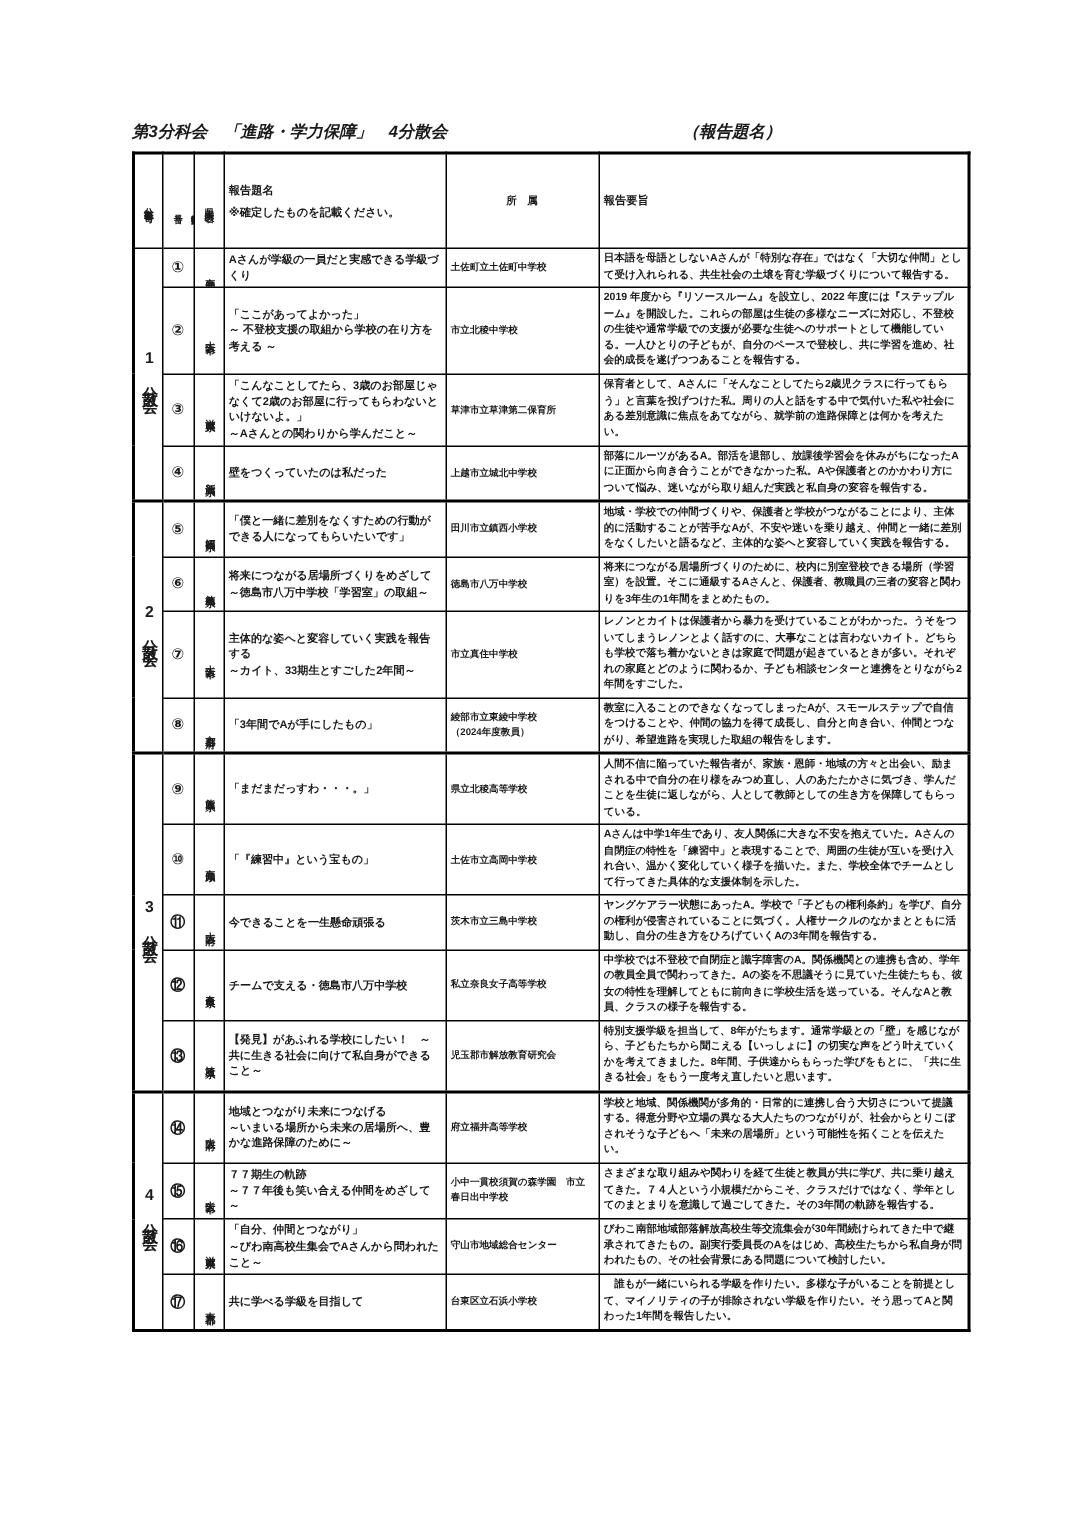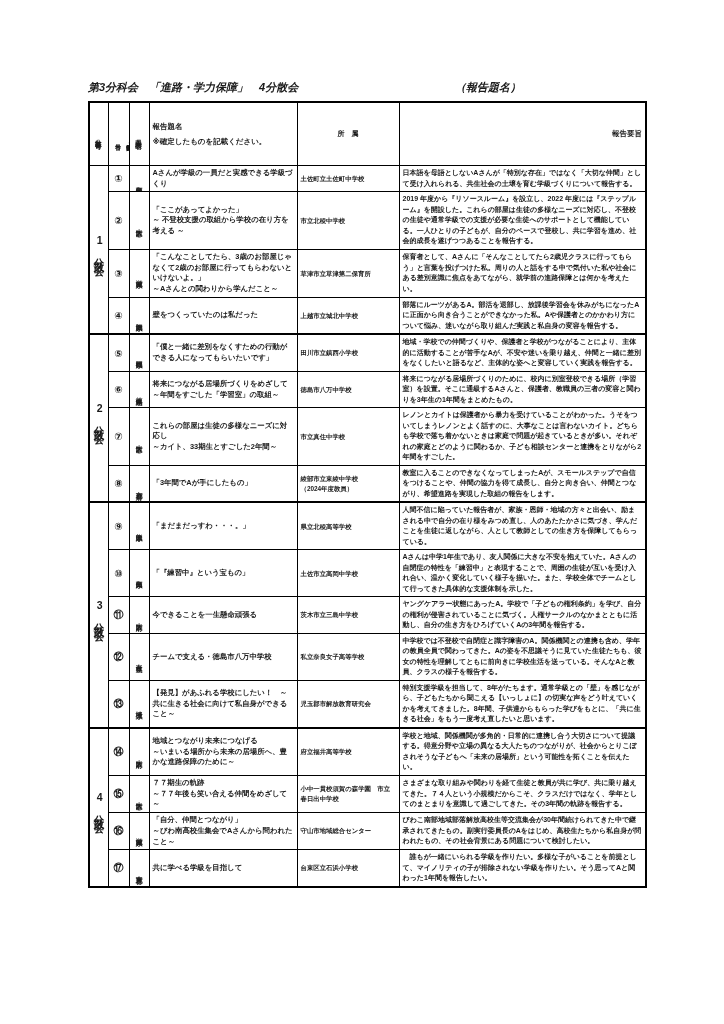--- a/index.html
+++ b/index.html
@@ -19,21 +19,21 @@
   table.report{border:2px solid #000;}
   thead th{height:58px;background:#fff;font-weight:bold;}
   thead{border-bottom:1.5px solid #000;}
   tr.group-start td{border-top:2px solid #000;}
   .vtext{writing-mode:vertical-rl;text-orientation:upright;display:inline-block;line-height:1.1;}
   th.c1h .vtext{font-size:6.5px;letter-spacing:1px;}
   th.c2h .vtext{font-size:6px;letter-spacing:0;line-height:1.9;white-space:pre-line;}
   th.c3h .vtext{font-size:6.5px;letter-spacing:1px;}
   th.c4h{text-align:left;vertical-align:top;font-size:7.5px;white-space:pre-line;padding-top:8px;line-height:2;}
   th.c5h{text-align:center;font-size:7px;}
-  th.c6h{text-align:right;font-size:7.5px;border-radius:17px;}
+  th.c6h{text-align:left;font-size:7.5px;border-radius:17px;}
   td.group-cell{text-align:center;background:#fff;}
   td.group-cell .vtext{font-size:10.5px;letter-spacing:4px;font-weight:bold;}
   td.no-cell{text-align:center;font-size:10px;padding:1px;}
   td.pref-cell{text-align:center;padding:1px;}
   td.pref-cell .vtext{font-size:6.8px;letter-spacing:1px;}
   td.title-cell{font-size:7.4px;line-height:1.45;white-space:pre-line;text-align:left;}
   td.aff-cell{font-size:6.4px;line-height:1.5;white-space:pre-line;text-align:left;padding-left:4px;}
   td.sum-cell{font-size:7px;line-height:1.5;white-space:pre-line;text-align:left;padding:3px 4px;}
 </style>
 </head>
@@ -109,28 +109,28 @@
           <td class="no-cell">⑤</td>
           <td class="pref-cell"><span class="vtext">福岡県</span></td>
           <td class="title-cell">「僕と一緒に差別をなくすための行動ができる人になってもらいたいです」</td>
           <td class="aff-cell">田川市立鎮西小学校</td>
           <td class="sum-cell">地域・学校での仲間づくりや、保護者と学校がつながることにより、主体的に活動することが苦手なAが、不安や迷いを乗り越え、仲間と一緒に差別をなくしたいと語るなど、主体的な姿へと変容していく実践を報告する。</td>
         </tr>
         <tr>
           <td class="no-cell">⑥</td>
           <td class="pref-cell"><span class="vtext">徳島県</span></td>
           <td class="title-cell">将来につながる居場所づくりをめざして
-～年間をすごした「学習室」の取組～</td>
+～徳島市八万中学校「学習室」の取組～</td>
           <td class="aff-cell">徳島市八万中学校</td>
           <td class="sum-cell">将来につながる居場所づくりのために、校内に別室登校できる場所（学習室）を設置。そこに通級するAさんと、保護者、教職員の三者の変容と関わりを3年生の1年間をまとめたもの。</td>
         </tr>
         <tr>
           <td class="no-cell">⑦</td>
           <td class="pref-cell"><span class="vtext">大阪市</span></td>
-          <td class="title-cell">これらの部屋は生徒の多様なニーズに対応し
+          <td class="title-cell">主体的な姿へと変容していく実践を報告する
 ～カイト、33期生とすごした2年間～</td>
           <td class="aff-cell">市立真住中学校</td>
           <td class="sum-cell">レノンとカイトは保護者から暴力を受けていることがわかった。うそをついてしまうレノンとよく話すのに、大事なことは言わないカイト。どちらも学校で落ち着かないときは家庭で問題が起きているときが多い。それぞれの家庭とどのように関わるか、子ども相談センターと連携をとりながら2 年間をすごした。</td>
         </tr>
         <tr>
           <td class="no-cell">⑧</td>
           <td class="pref-cell"><span class="vtext">京都府</span></td>
           <td class="title-cell">「3年間でAが手にしたもの」</td>
           <td class="aff-cell">綾部市立東綾中学校
 （2024年度教員）</td>

